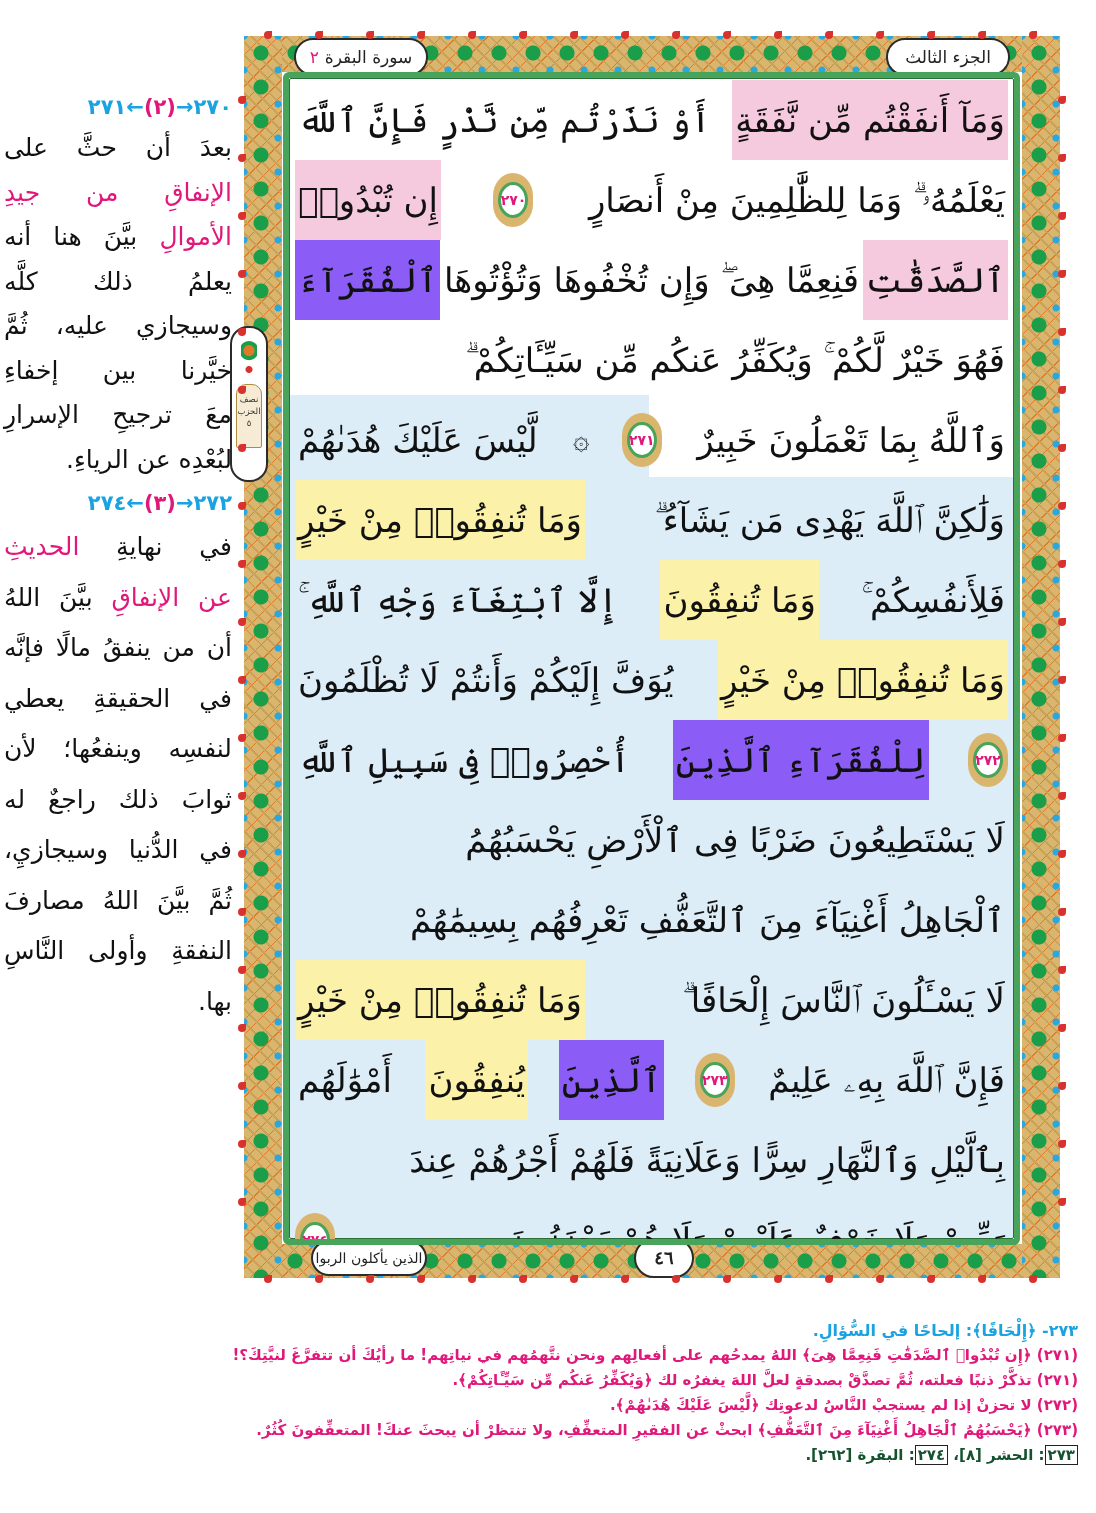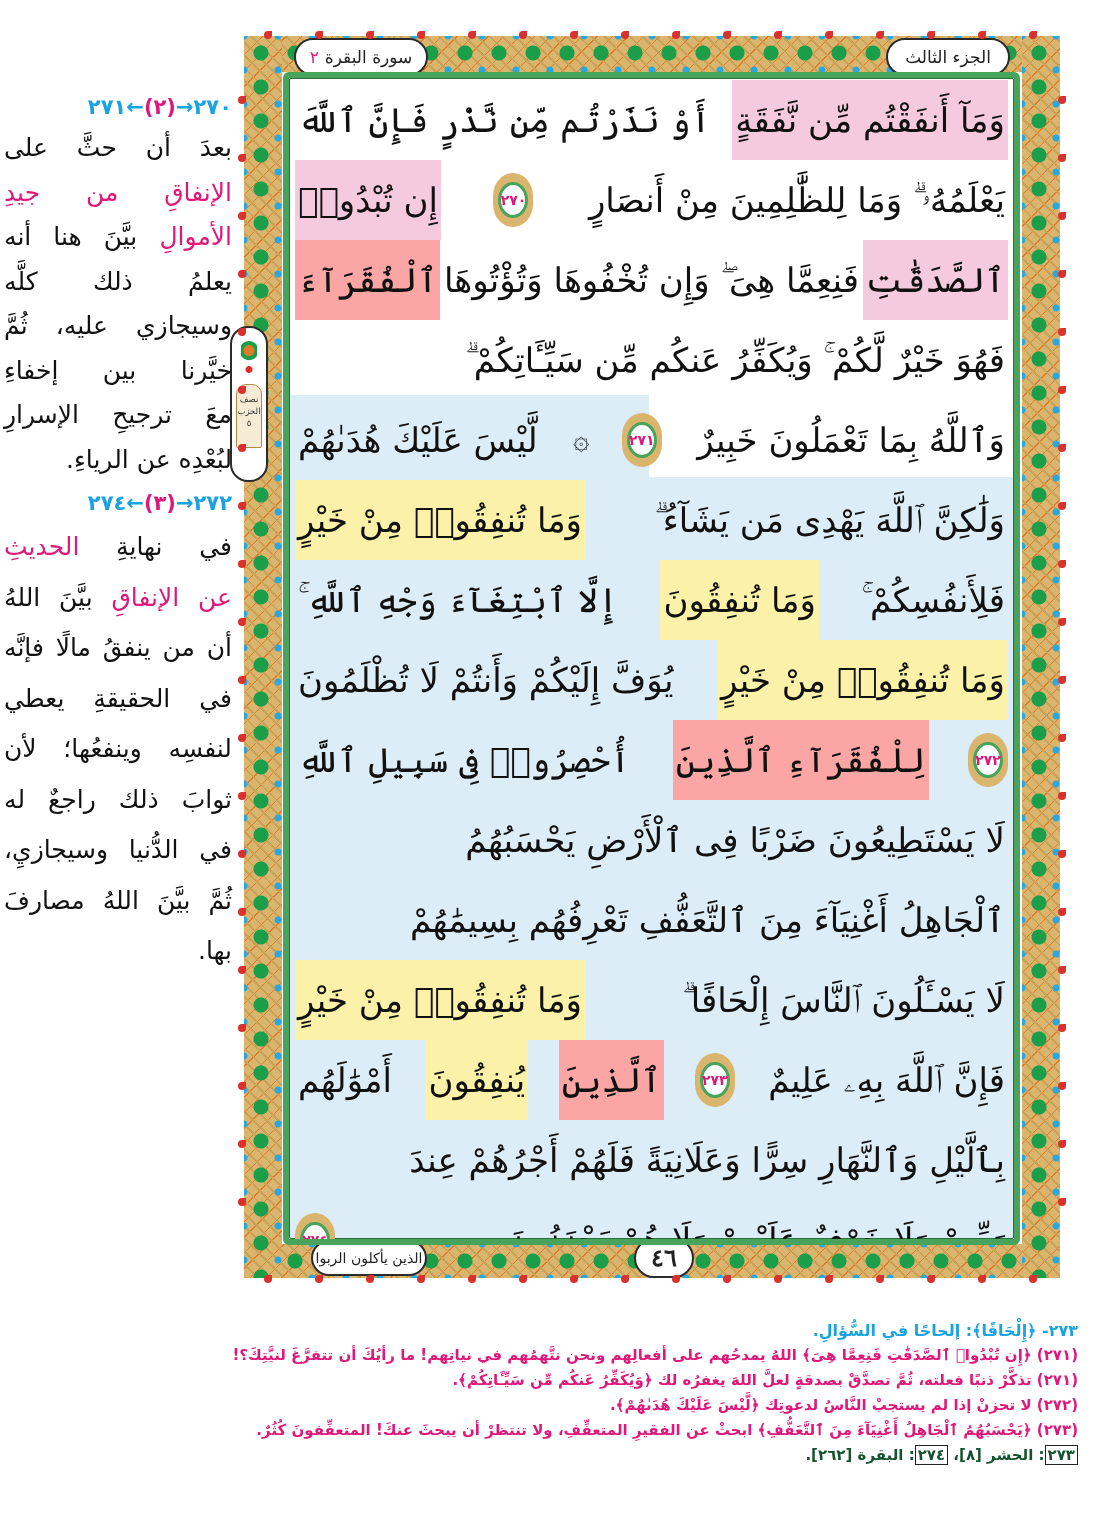--- a/index.html
+++ b/index.html
@@ -32,42 +32,42 @@
   .orn.left { left: 0; top: 0; width: 38px; height: 100%; }
   .orn.right { right: 0; top: 0; width: 38px; height: 100%; }
   .tips { position: absolute; width: 8px; height: 8px; background: #d9312e; border-radius: 50% 0 50% 50%; }
 
   .tab { position: absolute; background: #fff; border: 2px solid #2b2b2b; border-radius: 22px;
          font-family: "DejaVu Serif", serif; font-size: 17px; color: #222; text-align: center; direction: rtl; }
   .tab.juz { right: 50px; top: 2px; width: 120px; height: 34px; line-height: 34px; }
   .tab.surah { left: 50px; top: 2px; width: 130px; height: 34px; line-height: 34px; }
   .tab.surah .num { color: #e0187a; margin-right: 6px; }
   .tab.next { left: 38px; bottom: 2px; width: 112px; height: 32px; line-height: 32px; font-size: 14px; margin-left: 29px; }
-  .tab.pagenum { left: 390px; bottom: 0px; width: 56px; height: 36px; line-height: 36px; font-size: 24px; font-weight: bold; margin-top: 12px; }
+  .tab.pagenum { left: 390px; bottom: 0px; width: 56px; height: 36px; line-height: 36px; font-size: 18px; font-weight: bold; margin-top: 12px; }
   .tab.hizb { left: -14px; top: 290px; width: 34px; height: 152px; border-radius: 18px; }
   .hizb-badge { position: absolute; left: 4px; top: 56px; width: 26px; height: 64px; background: #f6ecd6;
                 border: 1.5px solid #b08a3e; border-radius: 10px 10px 2px 2px; font-size: 8.5px; line-height: 12px;
                 padding-top: 8px; box-sizing: border-box; color: #333; }
   .hizb-top { position: absolute; left: 9px; top: 10px; width: 16px; height: 42px;
               background: radial-gradient(circle at 50% 30%, #e07a2a 0 5px, #1a9e4a 6px 9px, transparent 10px),
                           radial-gradient(circle at 50% 75%, #d9312e 0 3px, transparent 4px); }
 
   
   .panel { position: absolute; left: 283px; top: 72px; width: 737px; height: 1173px;
            border: 6px solid #48a45a; border-radius: 6px; background: #fff; box-sizing: border-box; overflow: hidden; }
   .panel .innerline { position: absolute; inset: 0; border: 1.5px solid #2a6e38; border-radius: 2px; pointer-events: none; }
   .blue-a { position: absolute; left: 0; top: 317px; width: 360px; height: 82px; background: #dcedf8; }
   .blue-b { position: absolute; left: 0; top: 399px; width: 100%; height: 800px; background: #dcedf8; }
 
   .ayah-line { position: absolute; left: 6px; right: 6px; height: 80px; direction: rtl;
                font-family: "DejaVu Serif", serif; font-size: 34px; line-height: 80px; white-space: nowrap;
                display: flex; justify-content: space-between; align-items: center; }
   .seg { padding: 0 3px; border-radius: 0; }
   .pink { background: #f5c9de; }
-  .orange { background: #fca5a5; }
+  .orange { background: #8b5cf6; }
   .yellow { background: #fcf1a9; }
   .marker { display: inline-flex; width: 40px; height: 54px; align-items: center; justify-content: center;
             background: #d9b56e; border-radius: 50% / 42%; position: relative; }
   .marker span { width: 30px; height: 36px; background: #fff; border: 3px solid #48a45a; border-radius: 50%;
                  display: flex; align-items: center; justify-content: center; font-family: "DejaVu Sans", sans-serif;
                  font-size: 14px; font-weight: bold; color: #e0187a; box-sizing: border-box; }
   .sajda { font-size: 28px; color: #111; }
 
   
   .notes { position: absolute; left: 150px; right: 18px; top: 1318px; direction: rtl; text-align: right;
@@ -102,20 +102,21 @@
     </div>
     <div id="sec1">
         <div class="line"><span>في نهايةِ </span><span class="hl">الحديثِ</span></div>
         <div class="line"><span class="hl">عن الإنفاقِ</span><span> بيَّنَ اللهُ</span></div>
         <div class="line"><span>أن من ينفقُ مالًا فإنَّه</span></div>
         <div class="line"><span>في الحقيقةِ يعطي</span></div>
         <div class="line"><span>لنفسِه وينفعُها؛ لأن</span></div>
         <div class="line"><span>ثوابَ ذلك راجعٌ له</span></div>
         <div class="line"><span>في الدُّنيا وسيجازيِ،</span></div>
         <div class="line"><span>ثُمَّ بيَّنَ اللهُ مصارفَ</span></div>
+        <div class="line"><span>النفقةِ وأولى النَّاسِ</span></div>
         <div class="line last"><span>بها.</span></div>
       </div>
   </div>
 </div>
 
 <div class="frame">
   <div class="orn top"></div>
   <div class="orn bottom"></div>
   <div class="orn left"></div>
   <div class="orn right"></div>

